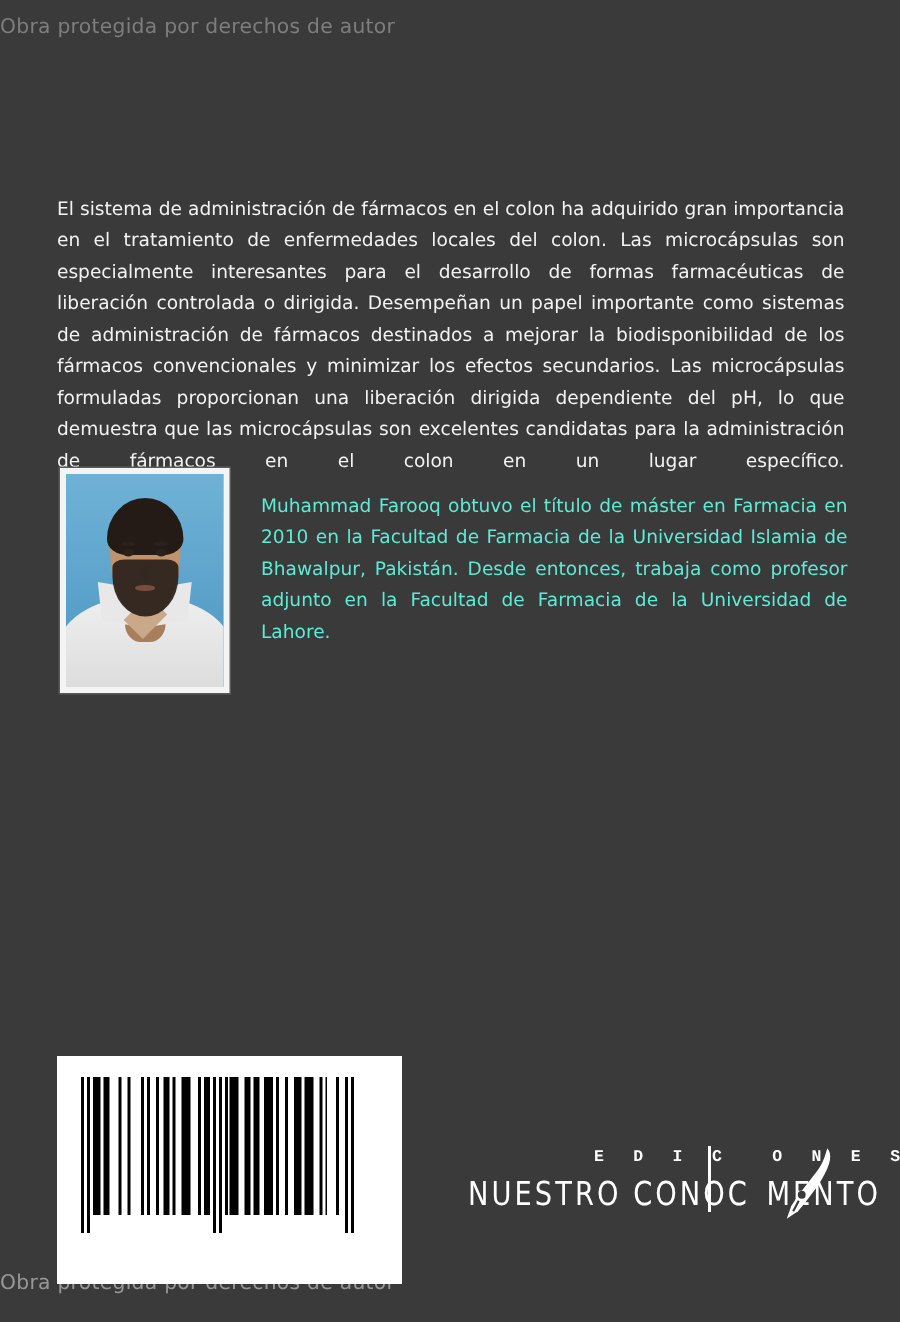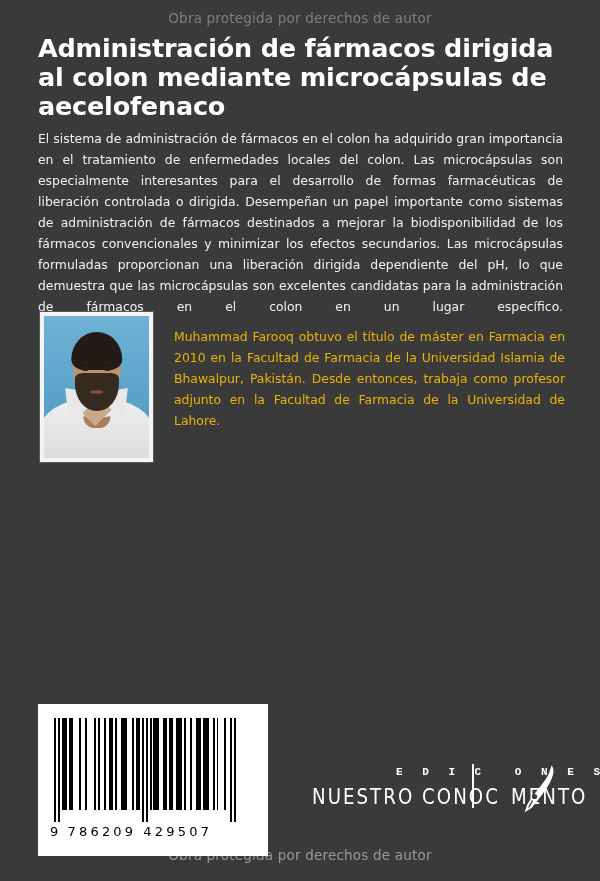--- a/index.html
+++ b/index.html
@@ -22,21 +22,20 @@
     width: 600px;
     height: 881px;
     background: #3a3a3a;
   }
 
   
   .watermark {
     position: absolute;
     left: 0;
     width: 600px;
-    text-align: center;
     font-family: "DejaVu Sans", sans-serif;
     font-size: 13.5px;
     letter-spacing: 0.2px;
     color: rgba(220, 220, 220, 0.42);
     pointer-events: none;
     white-space: nowrap;
   }
   .watermark-top { top: 10px; }
   .watermark-bottom { top: 847px; color: rgba(225,225,225,0.55); }
 
@@ -218,21 +217,21 @@
 
   .author-bio {
     position: absolute;
     left: 134px;
     top: 2px;
     width: 391px;
     font-family: "DejaVu Sans", sans-serif;
     font-size: 12.4px;
     line-height: 21px;
     text-align: justify;
-    color: #eab308;
+    color: #5eead4;
   }
   .author-bio::after {
     content: "";
     display: inline-block;
     width: 100%;
   }
 
   
   .barcode-box {
     position: absolute;
@@ -326,21 +325,20 @@
     height: 52px;
   }
 </style>
 </head>
 <body>
 
 <div class="cover">
 
   <div class="watermark watermark-top">Obra protegida por derechos de autor</div>
 
-  <h1 class="title">Administración de fármacos dirigida al colon mediante microcápsulas de aecelofenaco</h1>
 
   <p class="description">El sistema de administración de fármacos en el colon ha adquirido gran importancia en el tratamiento de enfermedades locales del colon. Las microcápsulas son especialmente interesantes para el desarrollo de formas farmacéuticas de liberación controlada o dirigida. Desempeñan un papel importante como sistemas de administración de fármacos destinados a mejorar la biodisponibilidad de los fármacos convencionales y minimizar los efectos secundarios. Las microcápsulas formuladas proporcionan una liberación dirigida dependiente del pH, lo que demuestra que las microcápsulas son excelentes candidatas para la administración de fármacos en el colon en un lugar específico.</p>
 
   <div class="author-block">
 
     <div class="photo-frame">
       <div class="photo">
         <div class="p-bg"></div>
         <div class="p-shirt"></div>
         <div class="p-neck"></div>
@@ -417,23 +415,20 @@
         <span style="width: 1.92px; height: 92px;"></span>
         <span style="width: 1.92px; height: 92px; background: transparent;"></span>
         <span style="width: 1.92px; height: 92px;"></span>
         <span style="width: 5.76px; height: 92px; background: transparent;"></span>
         <span style="width: 1.92px; height: 92px;"></span>
         <span style="width: 3.84px; height: 92px; background: transparent;"></span>
         <span style="width: 1.92px; height: 104px;"></span>
         <span style="width: 1.92px; height: 104px; background: transparent;"></span>
         <span style="width: 1.92px; height: 104px;"></span>
       </div>
-    <div class="barcode-digits">
-      <span class="digit-lead">9</span><span>786209</span><span class="digit-gap"></span><span>429507</span>
-    </div>
   </div>
 
   <div class="logo">
     <div class="logo-rows">
       <div class="logo-line-top">
         <span>E D I C</span>
         <span style="display:inline-block;width:14px"></span><span>O N E S</span>
       </div>
       <div class="logo-line-bottom">
         <span>NUESTRO CONOC</span><span style="display:inline-block;width:12px"></span><span>MENTO</span>

